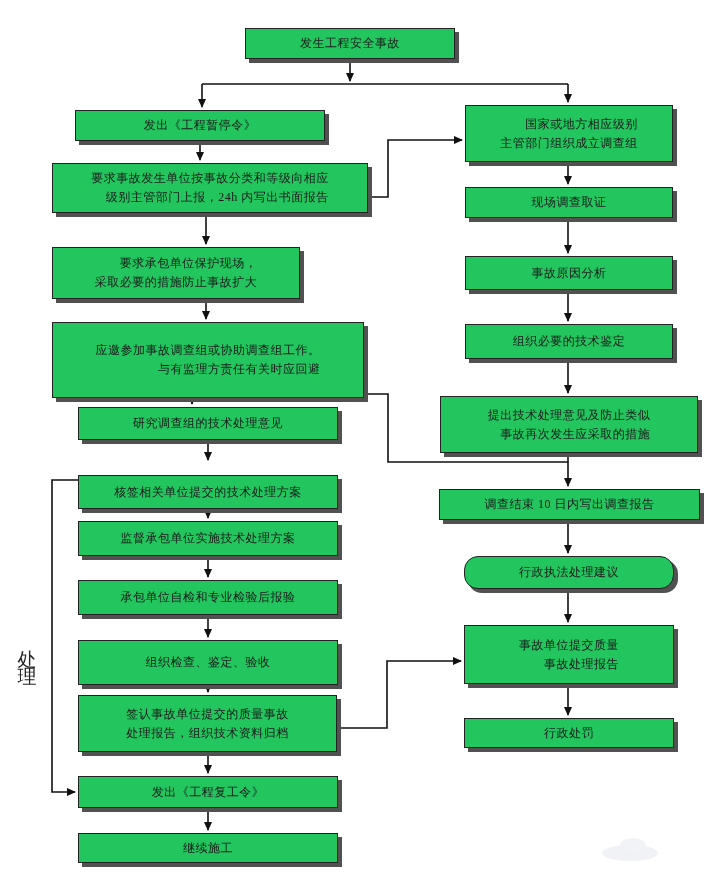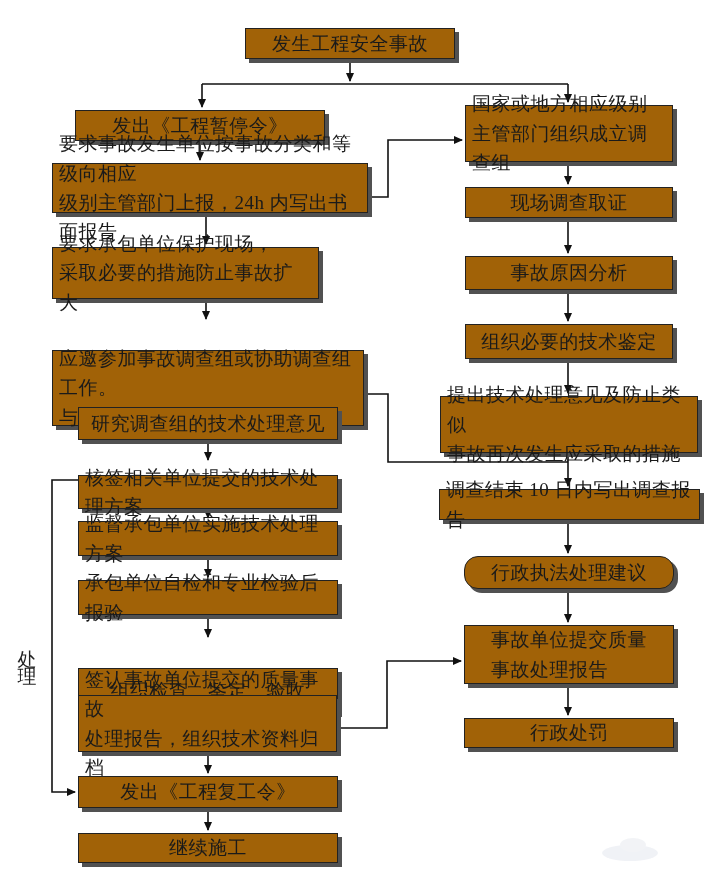--- a/index.html
+++ b/index.html
@@ -8,43 +8,43 @@
     width:720px;height:888px;
     background:#ffffff;
     font-family:"Liberation Serif","DejaVu Serif",serif;
     color:#1a1a1a;
     overflow:hidden;
   }
   .connectors{position:absolute;left:0;top:0;width:720px;height:888px;}
   .node{
     position:absolute;
     box-sizing:border-box;
-    background:#a16207;
+    background:#22c55e;
     border:1.6px solid #222222;
     box-shadow:4px 4px 0 #515151;
     display:flex;align-items:center;justify-content:center;
-    text-align:left;
+    text-align:right;
     white-space:pre-line;
-    font-size:19px;
+    font-size:12px;
     line-height:1.55;
     letter-spacing:0.5px;
     padding:2px 6px;
     z-index:2;
   }
   
   .n-start{left:245px;top:28px;width:210px;height:31px;}
   .n-l1{left:75px;top:110px;width:250px;height:31px;}
   .n-l2{left:52px;top:163px;width:316px;height:50px;}
-  .n-l3{left:52px;top:247px;width:267px;height:52px;}
-  .n-l4{left:52px;top:322px;width:312px;height:76px;margin-top:28px;}
+  .n-l3{left:52px;top:247px;width:248px;height:52px;}
+  .n-l4{left:52px;top:322px;width:312px;height:76px;}
   .n-l5{left:78px;top:407px;width:260px;height:33px;}
   .n-l6{left:78px;top:463px;width:260px;height:34px;margin-top:12px;}
   .n-l7{left:78px;top:521px;width:260px;height:35px;}
   .n-l8{left:78px;top:580px;width:260px;height:35px;}
-  .n-l9{left:78px;top:668px;width:260px;height:45px;}
+  .n-l9{left:78px;top:640px;width:260px;height:45px;}
   .n-l10{left:78px;top:695px;width:259px;height:57px;}
   .n-l11{left:78px;top:776px;width:260px;height:32px;}
   .n-l12{left:78px;top:833px;width:260px;height:30px;}
   .n-r1{left:465px;top:105px;width:208px;height:57px;}
   .n-r2{left:465px;top:187px;width:208px;height:31px;}
   .n-r3{left:465px;top:256px;width:208px;height:34px;}
   .n-r4{left:465px;top:324px;width:208px;height:35px;}
   .n-r5{left:440px;top:396px;width:258px;height:57px;}
   .n-r6{left:439px;top:489px;width:261px;height:31px;}
   .n-r7{left:464px;top:556px;width:210px;height:33px;border-radius:14px;}

